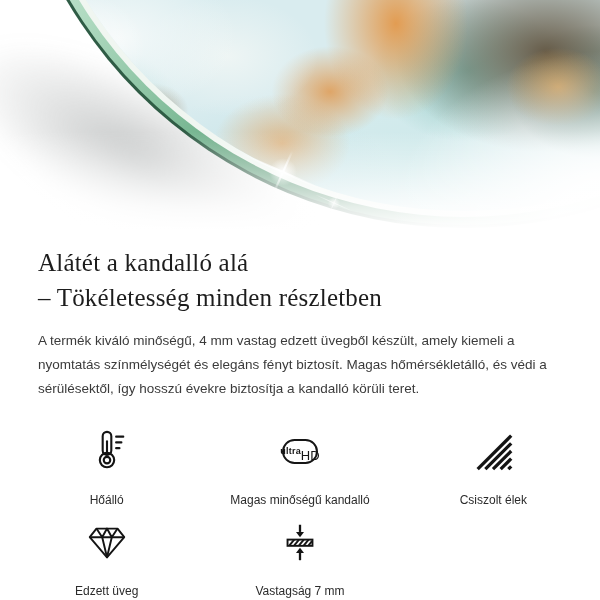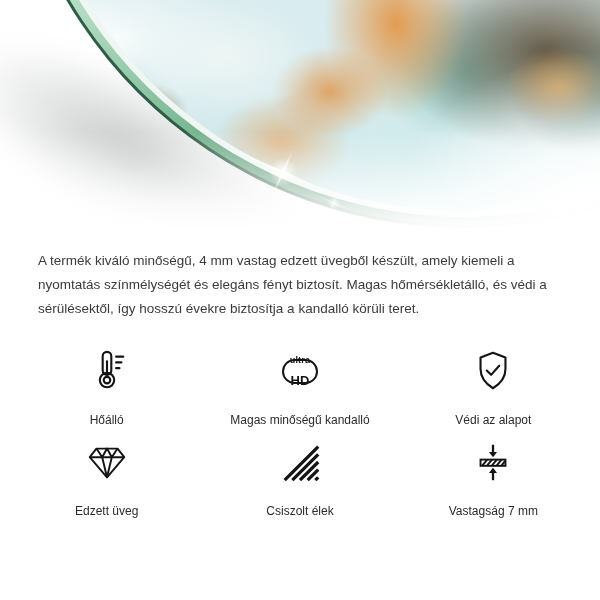--- a/index.html
+++ b/index.html
@@ -61,23 +61,23 @@
   .description { margin:14px 38px 16px; max-width:524px; font-size:13.5px; line-height:24px; color:#3b3b3b; }
 
   
   .features { margin:26px 10px 0; display:grid; grid-template-columns:repeat(3,1fr); row-gap:11px; }
   .feature { text-align:center; }
   .icon-wrap { height:48px; display:flex; align-items:center; justify-content:center; }
   .feature svg { display:block; }
   .feature .label { margin-top:18px; font-size:12px; color:#2b2b2b; }
 
   .uhd-box { width:36px; height:25px; border:2.5px solid #151515; border-radius:15px;
-    display:flex; flex-direction:column; align-items:center; justify-content:center; line-height:1; }
+    display:flex; flex-direction:row; align-items:center; justify-content:center; line-height:1; }
   .uhd-top { font-size:9px; font-weight:600; color:#151515; letter-spacing:.2px; }
-  .uhd-bottom { font-size:13px; font-weight:700; color:#151515; margin-top:9px; }
+  .uhd-bottom { font-size:13px; font-weight:400; color:#151515; margin-top:9px; }
 </style>
 </head>
 <body>
 
 <div class="page">
 
   <div class="hero">
     <div class="glass-shadow"></div>
     <div class="layer rim-dark"></div>
     <div class="layer rim-light"></div>
@@ -89,20 +89,24 @@
         <span class="ray-long"></span>
         <span class="ray-short"></span>
     </div>
     <div class="sparkle minor">
       <span class="glow"></span>
         <span class="ray-long"></span>
         <span class="ray-short"></span>
     </div>
   </div>
 
+  <h1 class="title">
+    <span>Alátét a kandalló alá</span>
+    <span>– Tökéletesség minden részletben</span>
+  </h1>
 
   <p class="description">A termék kiváló minőségű, 4 mm vastag edzett üvegből készült, amely kiemeli a nyomtatás színmélységét és elegáns fényt biztosít. Magas hőmérsékletálló, és védi a sérülésektől, így hosszú évekre biztosítja a kandalló körüli teret.</p>
 
   <div class="features">
 
     <div class="feature">
       <div class="icon-wrap">
         <svg width="46" height="46" viewBox="0 0 48 48" fill="none" stroke="#141414" stroke-width="2.2" stroke-linecap="round">
           <rect x="19.5" y="4" width="9" height="24" rx="4.5"></rect>
           <circle cx="24" cy="33.5" r="7.5"></circle>
@@ -119,53 +123,44 @@
     <div class="feature">
       <div class="icon-wrap">
         <div class="uhd-box">
           <span class="uhd-top">ultra</span>
           <span class="uhd-bottom">HD</span>
         </div>
       </div>
       <div class="label">Magas minőségű kandalló</div>
     </div>
 
+
     <div class="feature">
       <div class="icon-wrap">
-        <svg width="46" height="46" viewBox="0 0 48 48" fill="none" stroke="#141414" stroke-width="2.2" stroke-linejoin="round" stroke-linecap="round">
-          <path d="M24 5 L37 10 V22 C37 31 31.5 37.5 24 42 C16.5 37.5 11 31 11 22 V10 Z"></path>
-          <path d="M17.5 23.5 L22 28 L30.5 18.5"></path>
+        <svg width="46" height="46" viewBox="0 0 48 48" fill="none" stroke="#141414" stroke-width="3.4">
+          <line x1="8" y1="43" x2="43" y2="8"></line>
+          <line x1="16" y1="43" x2="43" y2="16"></line>
+          <line x1="24" y1="43" x2="43" y2="24"></line>
+          <line x1="32" y1="43" x2="43" y2="32"></line>
+          <line x1="40" y1="43" x2="43" y2="40"></line>
         </svg>
       </div>
-      <div class="label">Védi az alapot</div>
+      <div class="label">Csiszolt élek</div>
     </div>
 
     <div class="feature">
       <div class="icon-wrap">
         <svg width="46" height="46" viewBox="0 0 48 48" fill="none" stroke="#141414" stroke-width="2" stroke-linejoin="round">
           <path d="M13 10 H35 L42 19 L24 40 L6 19 Z"></path>
           <path d="M6 19 H42"></path>
           <path d="M13 10 L19 19 L24 10 L29 19 L35 10"></path>
           <path d="M19 19 L24 40 L29 19"></path>
         </svg>
       </div>
       <div class="label">Edzett üveg</div>
-    </div>
-
-    <div class="feature">
-      <div class="icon-wrap">
-        <svg width="46" height="46" viewBox="0 0 48 48" fill="none" stroke="#141414" stroke-width="3.4">
-          <line x1="8" y1="43" x2="43" y2="8"></line>
-          <line x1="16" y1="43" x2="43" y2="16"></line>
-          <line x1="24" y1="43" x2="43" y2="24"></line>
-          <line x1="32" y1="43" x2="43" y2="32"></line>
-          <line x1="40" y1="43" x2="43" y2="40"></line>
-        </svg>
-      </div>
-      <div class="label">Csiszolt élek</div>
     </div>
 
     <div class="feature">
       <div class="icon-wrap">
         <svg width="46" height="46" viewBox="0 0 48 48" fill="none" stroke="#141414" stroke-width="2">
           <rect x="11" y="21.5" width="26" height="6.5"></rect>
           <line x1="13" y1="27.5" x2="18" y2="21.5"></line>
           <line x1="18" y1="27.5" x2="23" y2="21.5"></line>
           <line x1="23" y1="27.5" x2="28" y2="21.5"></line>
           <line x1="28" y1="27.5" x2="33" y2="21.5"></line>

